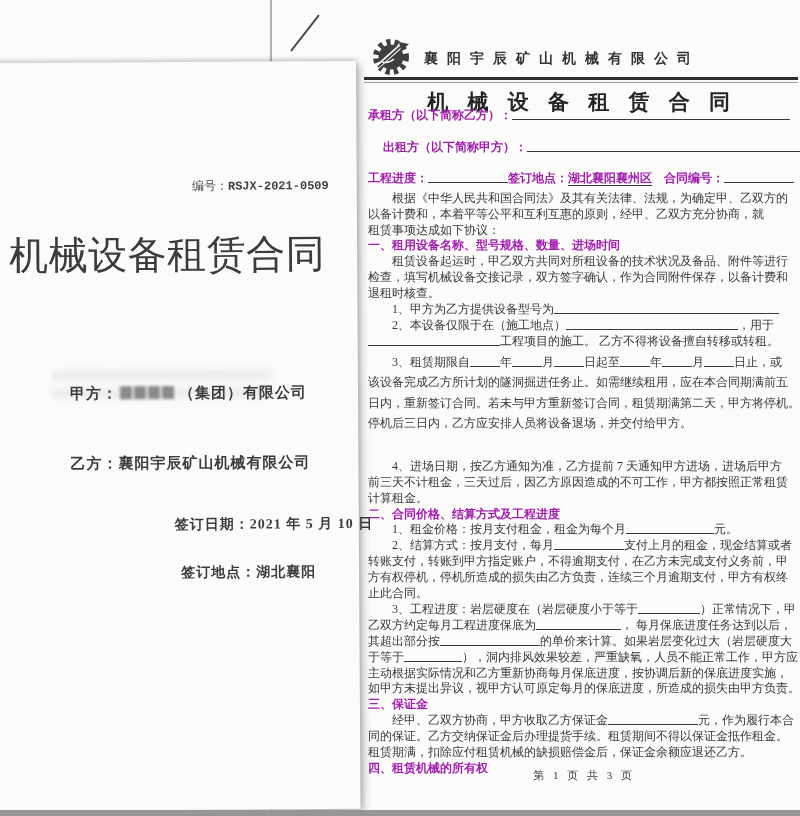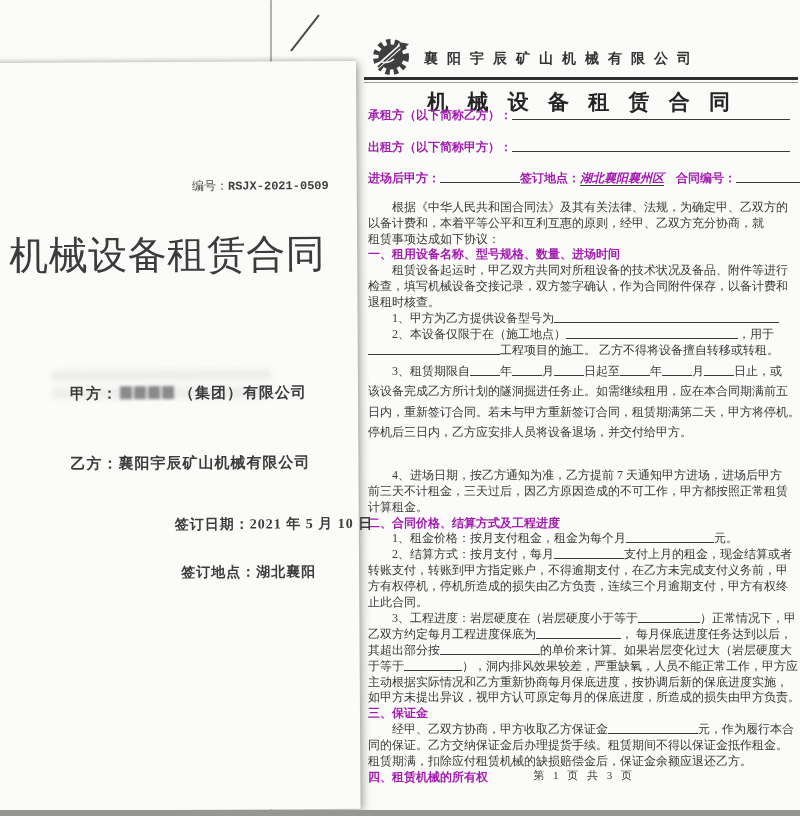--- a/index.html
+++ b/index.html
@@ -40,21 +40,21 @@
     position:absolute;left:92px;top:88px;width:436px;text-align:center;
     font-size:21px;font-weight:bold;letter-spacing:7px;color:#242424;white-space:nowrap;
   }
   #contract-body{
     position:absolute;left:96px;top:108px;width:432px;
     font-size:12px;line-height:15.9px;color:#383838;
   }
   .line{white-space:nowrap;}
   .line.wide{line-height:20.5px;}
   .line.b, .seg-b{font-weight:bold;color:#a21caf;}
-  .seg-u{border-bottom:1px solid #3a3a3a;font-style:italic;}
+  .seg-u{border-bottom:1px solid #3a3a3a;}
   .blank{
     display:inline-block;border-bottom:1px solid #3a3a3a;height:11px;
     vertical-align:-1px;
   }
   #page-footer{
     position:absolute;left:96px;top:768px;width:432px;text-align:center;
     font-size:11px;letter-spacing:3px;color:#3a3a3a;
   }
 
   
@@ -92,23 +92,23 @@
       <path d="M10 26 q6 2 12 -3" stroke="#fbfbf9" stroke-width="1.5" fill="none"></path>
     </svg>
   </div>
 
   <div id="company-name">襄阳宇辰矿山机械有限公司</div>
   <div id="header-rule"></div>
   <div id="right-title">机 械 设 备 租 赁 合 同</div>
 
   <div id="contract-body">
       <div class="line b"><span class="">承租方（以下简称乙方）：</span><span class="blank" style="width: 278px;"></span></div>
-      <div class="line b" style="margin-top: 16px;"><span class="">出租方（以下简称甲方）：</span><span class="blank" style="width: 278px;"></span></div>
-      <div class="line b" style="margin-top: 15px;"><span class="">进场后甲方：</span><span class="blank" style="width: 80px;"></span><span class="">签订地点：</span><span class="seg-u ">湖北襄阳襄州区</span><span class="">　合同编号：</span><span class="blank" style="width: 70px;"></span></div>
-      <div class="line" style="margin-top: 13px;"><span class="">　　根据《中华人民共和国合同法》及其有关法律、法规，为确定甲、乙双方的</span></div>
+      <div class="line b" style="margin-top: 16px; margin-left: 15px;"><span class="">出租方（以下简称甲方）：</span><span class="blank" style="width: 278px;"></span></div>
+      <div class="line b" style="margin-top: 15px;"><span class="">工程进度：</span><span class="blank" style="width: 80px;"></span><span class="">签订地点：</span><span class="seg-u ">湖北襄阳襄州区</span><span class="">　合同编号：</span><span class="blank" style="width: 70px;"></span></div>
+      <div class="line" style="margin-top: 4px;"><span class="">　　根据《中华人民共和国合同法》及其有关法律、法规，为确定甲、乙双方的</span></div>
       <div class="line"><span class="">以备计费和，本着平等公平和互利互惠的原则，经甲、乙双方充分协商，就</span></div>
       <div class="line"><span class="">租赁事项达成如下协议：</span></div>
       <div class="line b"><span class="">一、租用设备名称、型号规格、数量、进场时间</span></div>
       <div class="line"><span class="">　　租赁设备起运时，甲乙双方共同对所租设备的技术状况及备品、附件等进行</span></div>
       <div class="line"><span class="">检查，填写机械设备交接记录，双方签字确认，作为合同附件保存，以备计费和</span></div>
       <div class="line"><span class="">退租时核查。</span></div>
       <div class="line"><span class="">　　1、甲方为乙方提供设备型号为</span><span class="blank" style="width: 225px;"></span></div>
       <div class="line"><span class="">　　2、本设备仅限于在（施工地点）</span><span class="blank" style="width: 172px;"></span><span class="">，用于</span></div>
       <div class="line"><span class="blank" style="width: 132px;"></span><span class="">工程项目的施工。 乙方不得将设备擅自转移或转租。</span></div>
       <div class="line wide" style="margin-top: 2px;"><span class="">　　3、租赁期限自</span><span class="blank" style="width: 30px;"></span><span class="">年</span><span class="blank" style="width: 30px;"></span><span class="">月</span><span class="blank" style="width: 30px;"></span><span class="">日起至</span><span class="blank" style="width: 30px;"></span><span class="">年</span><span class="blank" style="width: 30px;"></span><span class="">月</span><span class="blank" style="width: 30px;"></span><span class="">日止，或</span></div>

